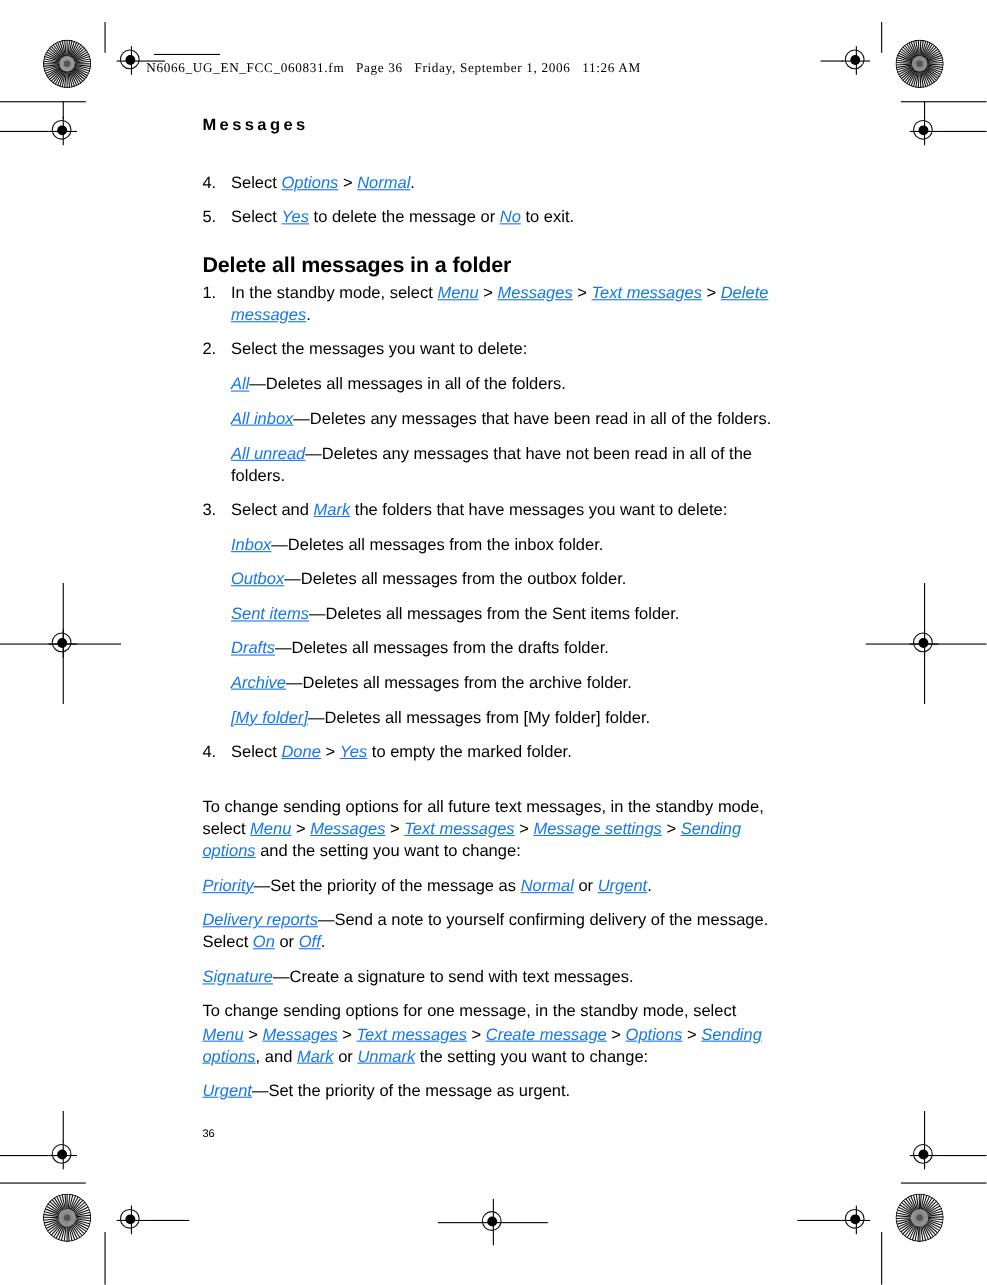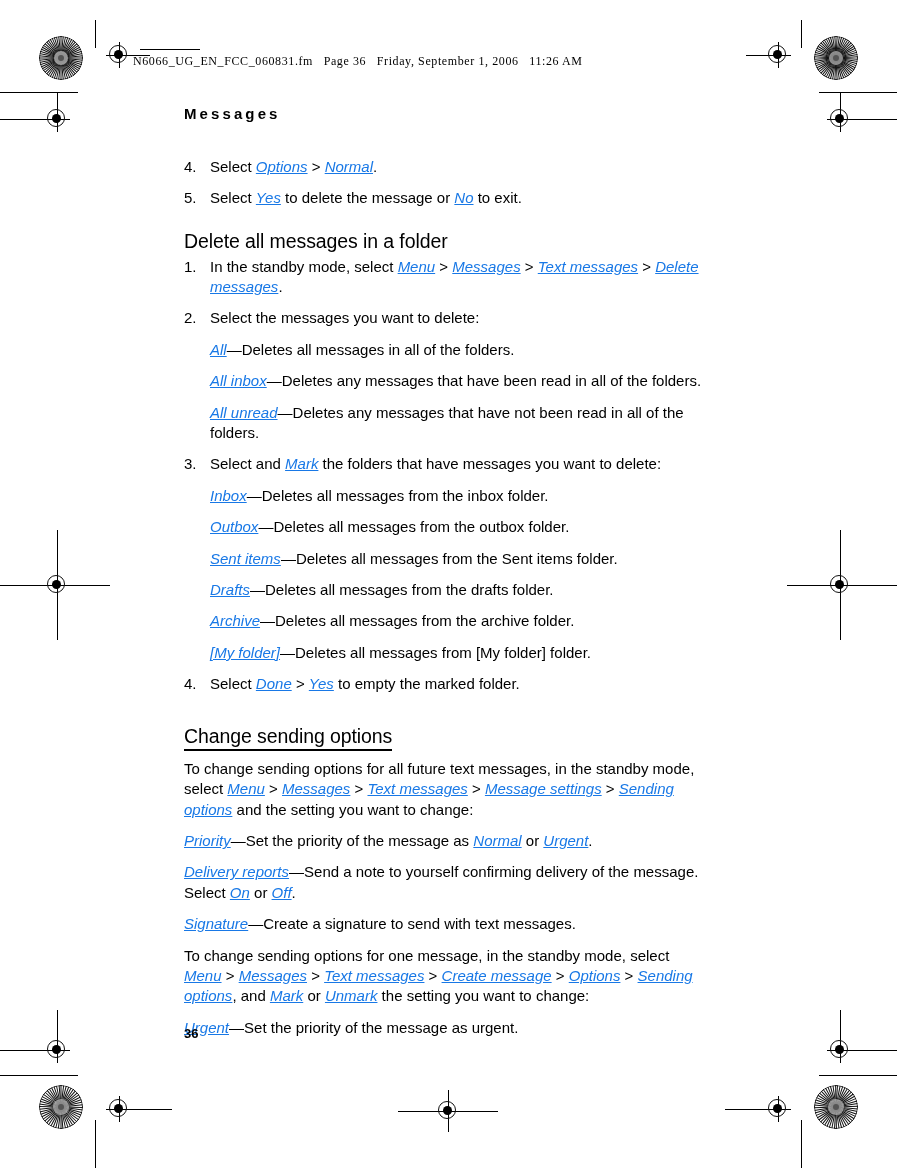--- a/index.html
+++ b/index.html
@@ -91,21 +91,21 @@
   .runhead {
     font-size: 15px;
     font-weight: bold;
     letter-spacing: 3.1px;
     margin: 0 0 34px 0;
     line-height: 1.1;
   }
 
   .h2 {
     font-size: 19.5px;
-    font-weight: normal;
+    font-weight: bold;
     margin: 0 0 3px 0;
     line-height: 1.25;
     letter-spacing: -0.1px;
   }
   .h2.underlined {
     display: inline-block;
     border-bottom: 2px solid #000;
     padding-bottom: 1px;
     margin-bottom: 8px;
   }
@@ -142,22 +142,22 @@
     color: #1878e6;
     font-style: italic;
     text-decoration: underline;
   }
   .sep { color: #000; }
 
   .pageno {
     position: absolute;
     left: 184px;
     top: 1026px;
-    font-size: 13px;
-    font-weight: bold;
+    font-size: 10px;
+    font-weight: normal;
   }
 </style>
 </head>
 <body>
 
 <div class="rosette" style="left:39px; top:36px;">
   <svg width="44" height="44" viewBox="0 0 44 44">
     <defs>
       <clipPath id="cp1">
           <circle cx="22" cy="22" r="22"></circle>
@@ -741,21 +741,20 @@
   <div class="sub">
     <span class="ui">[My folder]</span><span>—Deletes all messages from [My folder] folder.</span>
   </div>
 
   <div class="step">
     <span class="num">4.</span><span>Select </span><span class="ui">Done</span><span class="sep"> &gt; </span><span class="ui">Yes</span><span> to empty the marked folder.</span>
   </div>
 
   <div class="sec-gap"></div>
 
-  <h2 class="h2 underlined">Change sending options</h2>
 
   <div class="para">
     <span>To change sending options for all future text messages, in the standby mode, select </span><span class="ui">Menu</span><span class="sep"> &gt; </span><span class="ui">Messages</span><span class="sep"> &gt; </span><span class="ui">Text messages</span><span class="sep"> &gt; </span><span class="ui">Message settings</span><span class="sep"> &gt; </span><span class="ui">Sending options</span><span> and the setting you want to change:</span>
   </div>
 
   <div class="para">
     <span class="ui">Priority</span><span>—Set the priority of the message as </span><span class="ui">Normal</span><span> or </span><span class="ui">Urgent</span><span>.</span>
   </div>
 
   <div class="para">

